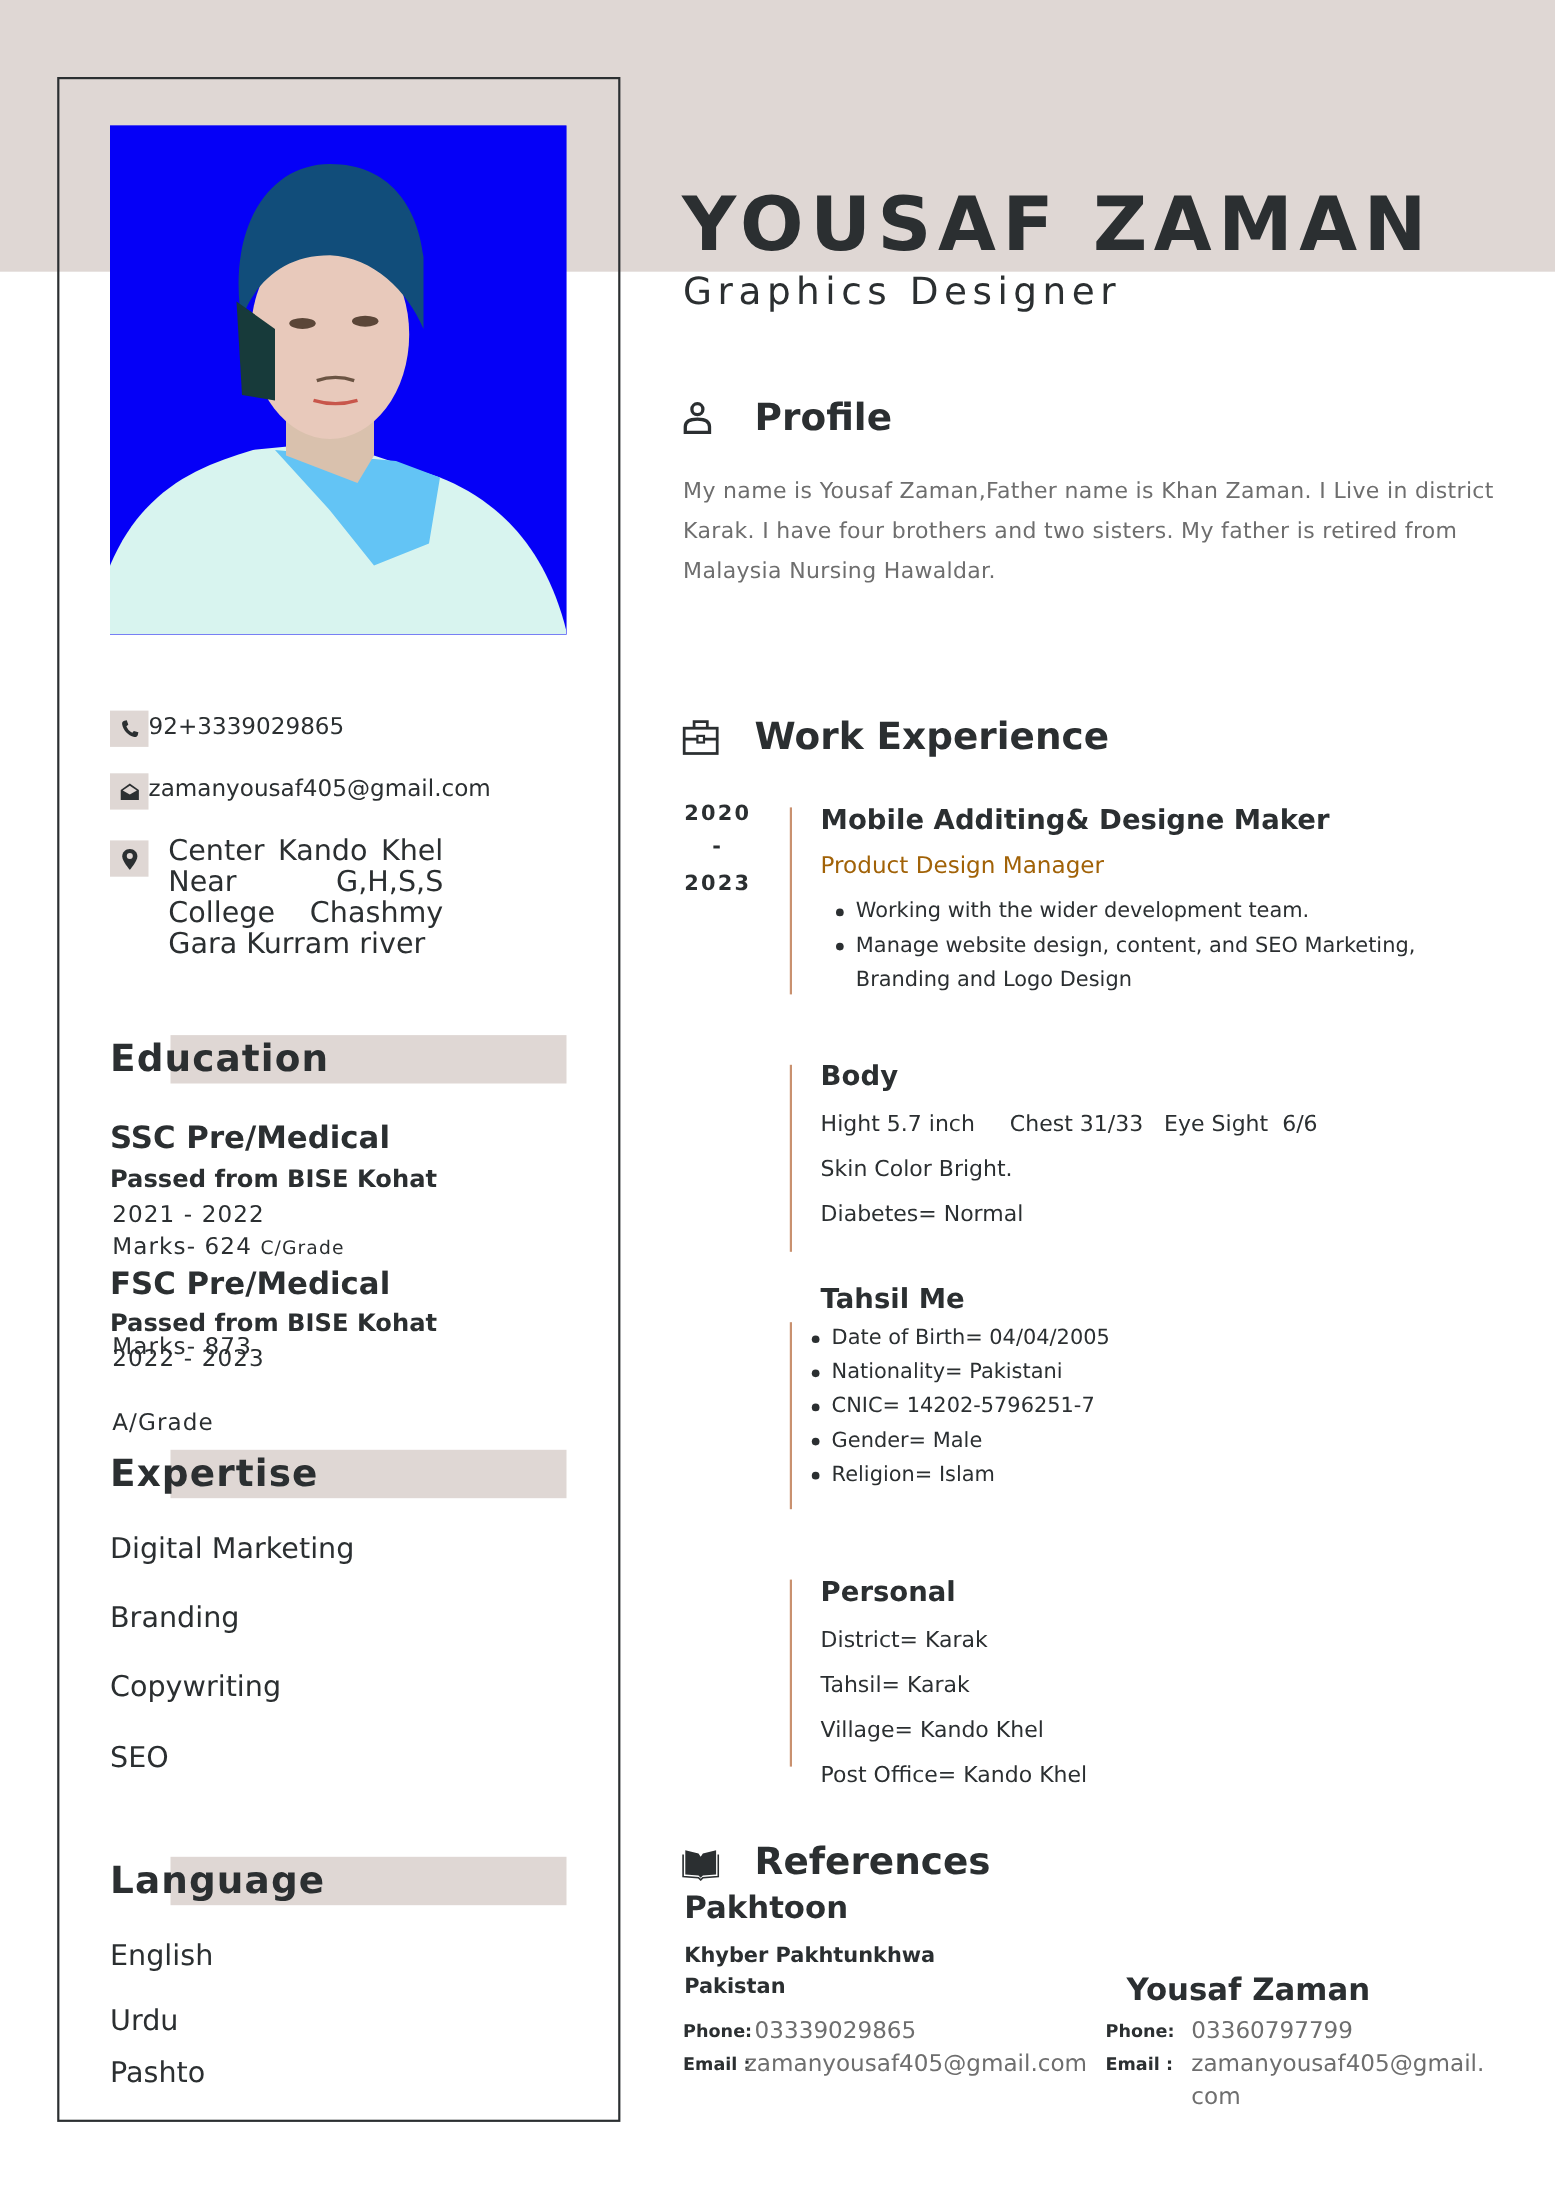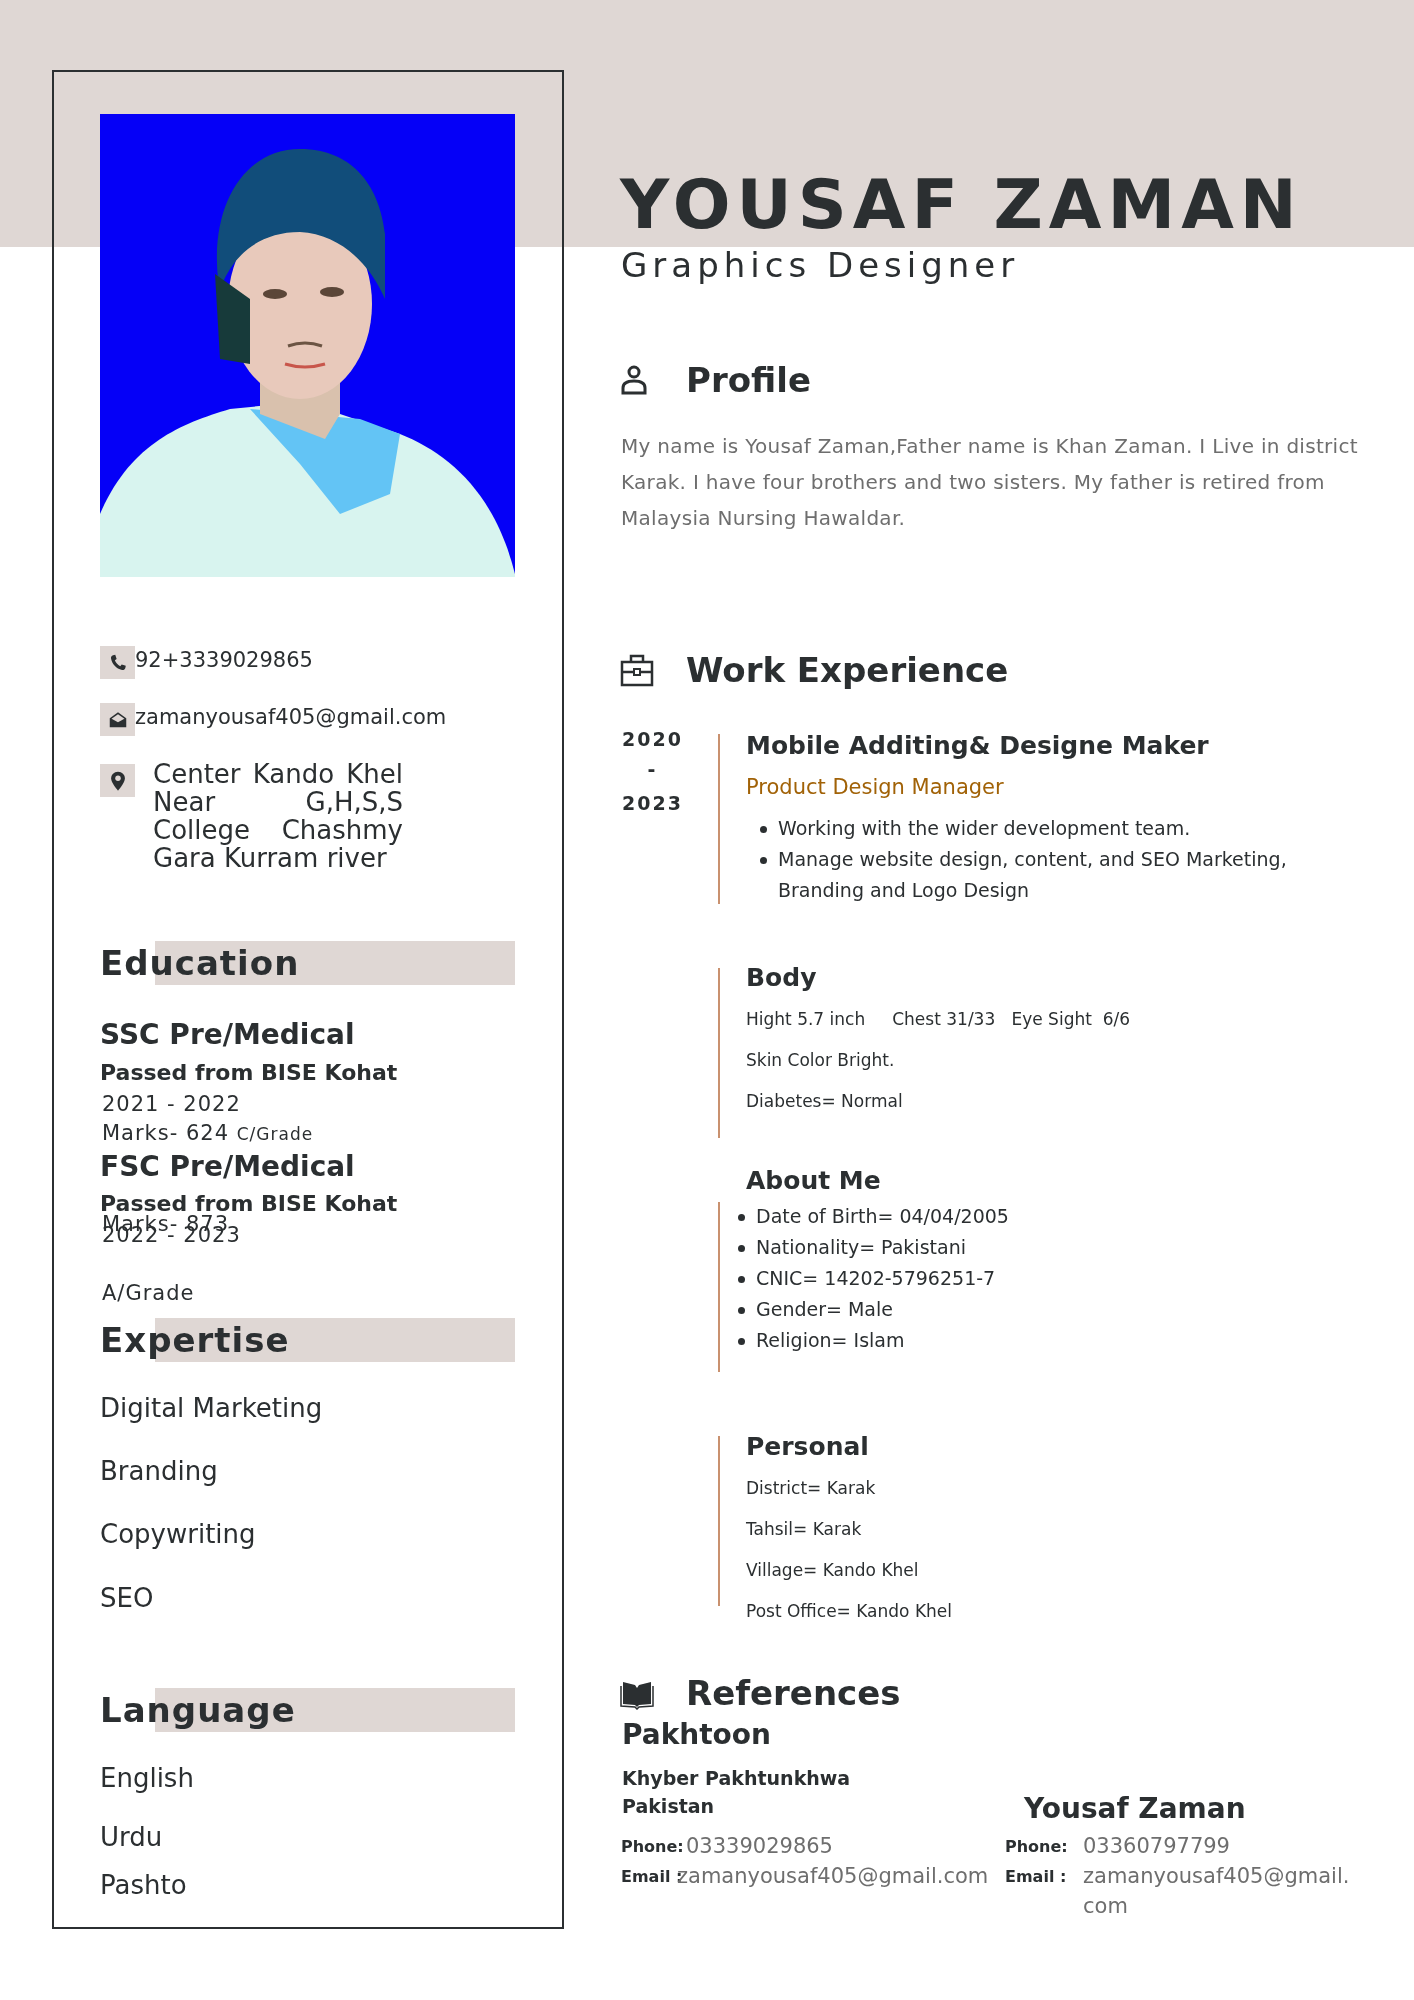--- a/index.html
+++ b/index.html
@@ -43,21 +43,21 @@
 
     .year { position: absolute; left: 615px; width: 75px; text-align: center; font-size: 19px; font-weight: bold; color: #2b2f31; letter-spacing: 2px; }
 
     .job-title { position: absolute; left: 746px; top: 731px; font-size: 25px; font-weight: bold; color: #2b2f31; }
     .job-role { position: absolute; left: 746px; top: 775px; font-size: 21px; color: #a16207; }
     .bullets { position: absolute; left: 760px; list-style: none; }
     .bullets li { position: relative; padding-left: 18px; font-size: 19px; color: #2b2f31; line-height: 31px; }
     .bullets li::before { content: ""; position: absolute; left: 0; top: 13px; width: 7px; height: 7px; border-radius: 50%; background: #2b2f31; }
 
     .sub-head { position: absolute; left: 746px; font-size: 25px; font-weight: bold; color: #2b2f31; }
-    .plain-line { position: absolute; left: 746px; font-size: 17px; color: #2b2f31; white-space: pre; }
+    .plain-line { position: absolute; left: 746px; font-size: 20px; color: #2b2f31; white-space: pre; }
 
     .ref-name { position: absolute; font-size: 28px; font-weight: bold; color: #2b2f31; }
     .ref-sub { position: absolute; font-size: 19px; font-weight: bold; color: #2b2f31; line-height: 28px; }
     .ref-label { position: absolute; font-size: 16px; font-weight: bold; color: #2b2f31; }
     .ref-value { position: absolute; font-size: 21px; color: #6e6e6e; line-height: 30px; }
   </style>
 </head>
 <body>
 
 <div class="top-band"></div>
@@ -185,21 +185,21 @@
   <li>Manage website design, content, and SEO Marketing, Branding and Logo Design</li>
 </ul>
 
 <div class="timeline-line" style="top:968px; height:170px;"></div>
 <div class="sub-head" style="top:963px;">Body</div>
 <div class="plain-line" style="top:1009px;">Hight 5.7 inch     Chest 31/33   Eye Sight  6/6</div>
 <div class="plain-line" style="top:1050px;">Skin Color Bright.</div>
 <div class="plain-line" style="top:1091px;">Diabetes= Normal</div>
 
 <div class="timeline-line" style="top:1202px; height:170px;"></div>
-<div class="sub-head" style="top:1166px;">About Me</div>
+<div class="sub-head" style="top:1166px;">Tahsil Me</div>
 <ul class="bullets" style="top:1201px; left:738px; width:500px;">
   <li>Date of Birth= 04/04/2005</li>
   <li>Nationality= Pakistani</li>
   <li>CNIC= 14202-5796251-7</li>
   <li>Gender= Male</li>
   <li>Religion= Islam</li>
 </ul>
 
 <div class="timeline-line" style="top:1436px; height:170px;"></div>
 <div class="sub-head" style="top:1432px;">Personal</div>

